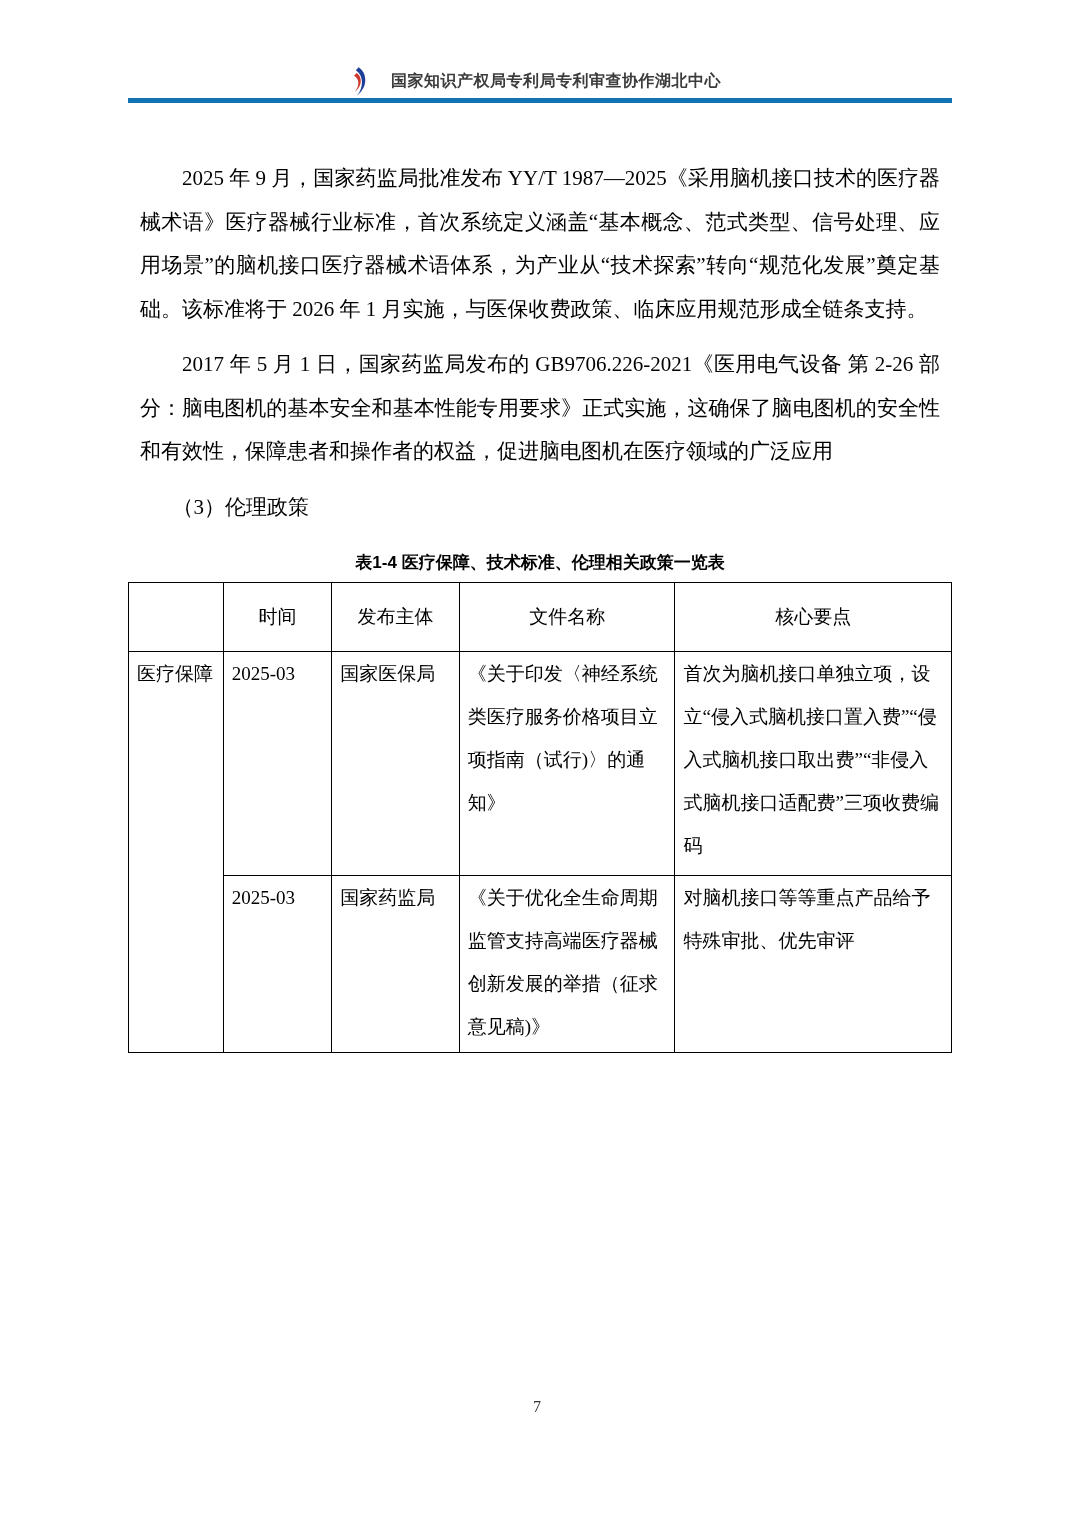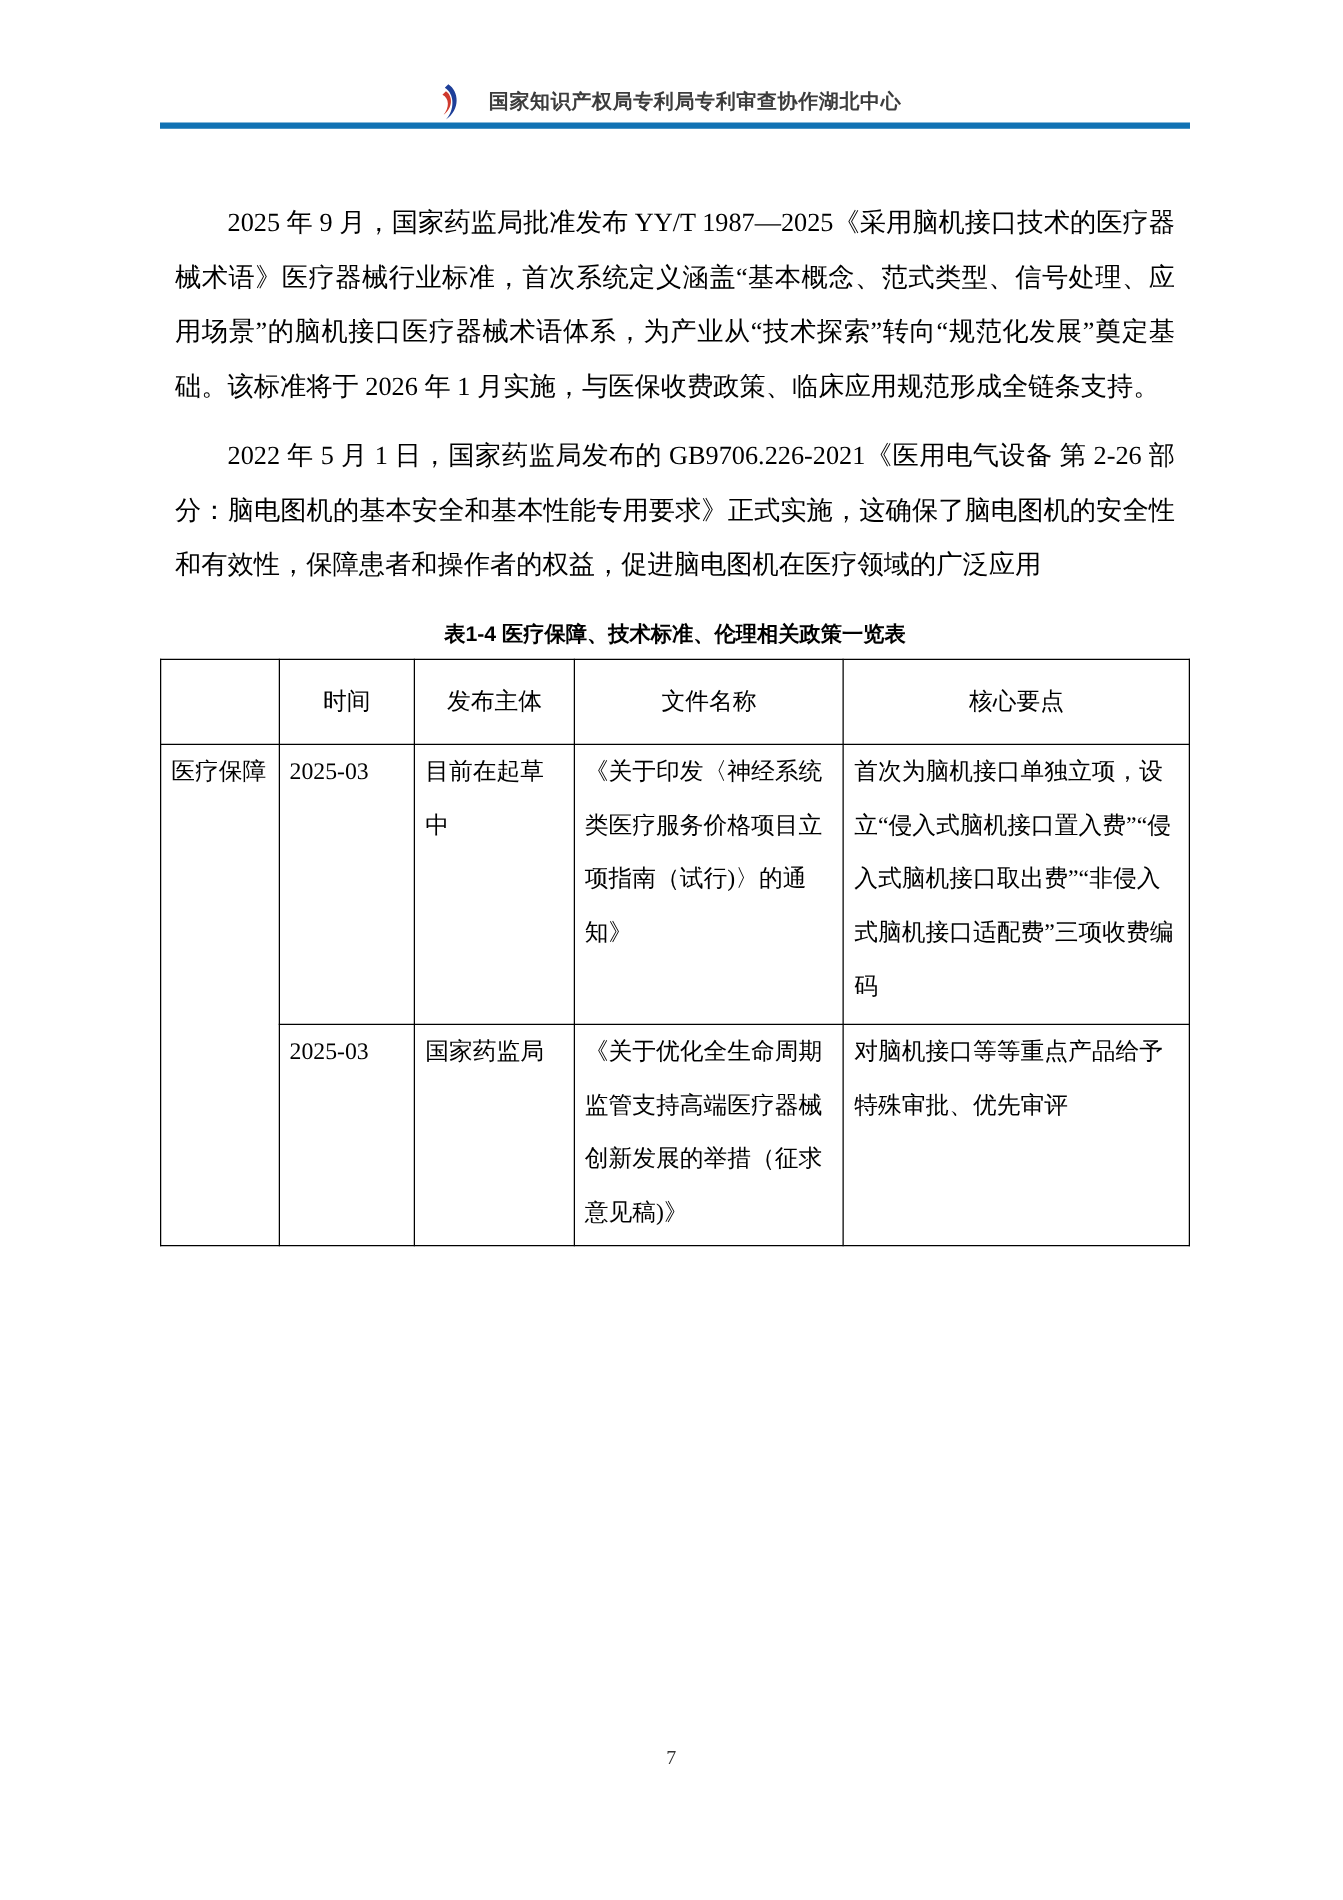--- a/index.html
+++ b/index.html
@@ -84,21 +84,22 @@
       </svg>
       <span class="org-title">国家知识产权局专利局专利审查协作湖北中心</span>
     </div>
     <div class="content">
       <div class="header-rule"></div>
     </div>
   </header>
 
   <main class="content">
     <p class="para">2025 年 9 月，国家药监局批准发布 YY/T 1987—2025《采用脑机接口技术的医疗器械术语》医疗器械行业标准，首次系统定义涵盖“基本概念、范式类型、信号处理、应用场景”的脑机接口医疗器械术语体系，为产业从“技术探索”转向“规范化发展”奠定基础。该标准将于 2026 年 1 月实施，与医保收费政策、临床应用规范形成全链条支持。</p>
-    <p class="para">2022 年 5 月 1 日，国家药监局发布的 GB9706.226-2021《医用电气设备 第 2-26 部分：脑电图机的基本安全和基本性能专用要求》正式实施，这确保了脑电图机的安全性和有效性，保障患者和操作者的权益，促进脑电图机在医疗领域的广泛应用</p>
+    <p class="para">2017 年 5 月 1 日，国家药监局发布的 GB9706.226-2021《医用电气设备 第 2-26 部分：脑电图机的基本安全和基本性能专用要求》正式实施，这确保了脑电图机的安全性和有效性，保障患者和操作者的权益，促进脑电图机在医疗领域的广泛应用</p>
+    <p class="para subheading">（3）伦理政策</p>
 
     <div class="table-title">表1-4 医疗保障、技术标准、伦理相关政策一览表</div>
 
     <table class="policy">
       <colgroup>
         <col style="width:11.5%">
         <col style="width:13.2%">
         <col style="width:15.5%">
         <col style="width:26.2%">
         <col style="width:33.6%">
@@ -109,21 +110,21 @@
           <th>时间</th>
           <th>发布主体</th>
           <th>文件名称</th>
           <th>核心要点</th>
         </tr>
       </thead>
       <tbody>
         <tr class="row-1">
           <td class="cat-cell" rowspan="2">医疗保障</td>
           <td>2025-03</td>
-          <td>目前在起草中</td>
+          <td>国家医保局</td>
           <td>《关于印发〈神经系统类医疗服务价格项目立项指南（试行)〉的通知》</td>
           <td>首次为脑机接口单独立项，设立“侵入式脑机接口置入费”“侵入式脑机接口取出费”“非侵入式脑机接口适配费”三项收费编码</td>
         </tr>
         <tr class="row-2">
           <td>2025-03</td>
           <td>国家药监局</td>
           <td>《关于优化全生命周期监管支持高端医疗器械创新发展的举措（征求意见稿)》</td>
           <td>对脑机接口等等重点产品给予特殊审批、优先审评</td>
         </tr>
       </tbody>

